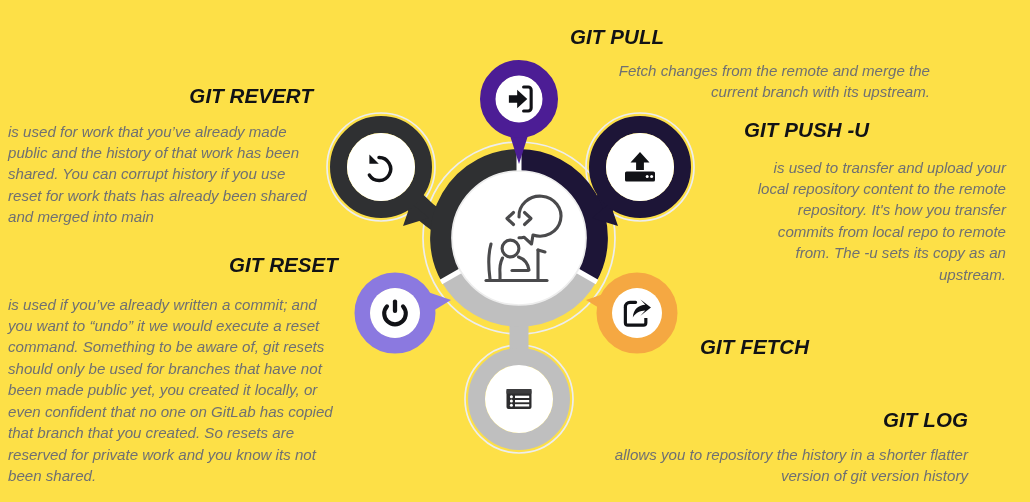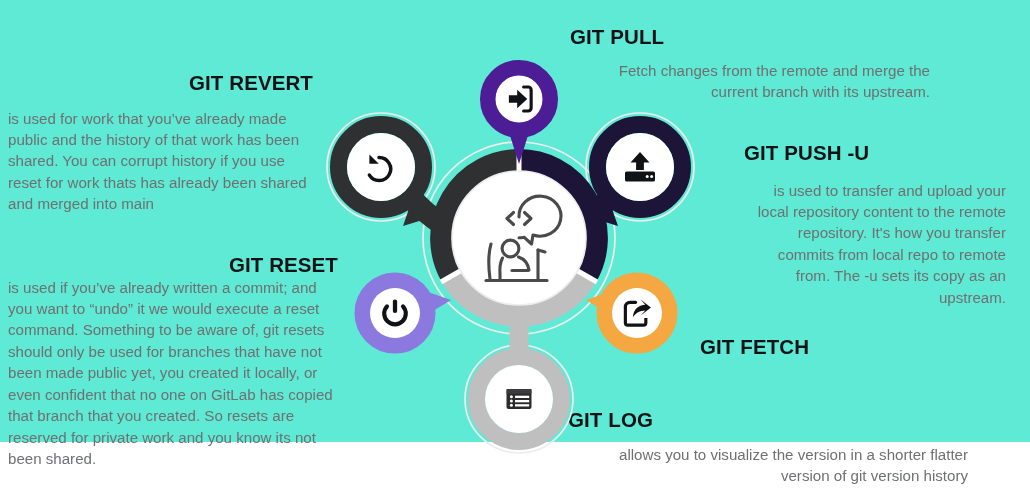--- a/index.html
+++ b/index.html
@@ -1,48 +1,48 @@
 <!DOCTYPE html>
 <html><head>
 <meta charset="utf-8">
 <style>
   html,body{margin:0;padding:0;background:#ffffff;}
   body{width:1030px;height:502px;overflow:hidden;
        font-family:"Liberation Sans",sans-serif;color:#6f7072;}
-  #stage{position:relative;width:1030px;height:442px;background:#5eead4;}
+  #stage{position:relative;width:1030px;height:502px;background:#fde047;font-style:italic;}
 
   .blk{position:absolute;}
   .hd{font-weight:bold;color:#111216;font-size:20.5px;letter-spacing:.1px;
       line-height:1.1;white-space:nowrap;}
   .bd{font-size:15.1px;line-height:1.42;color:#6f7072;}
 
   
   .right-al .hd{text-align:right;}
   .right-al .bd{}
   
   .left-al .hd{text-align:left;}
   .left-al .bd{text-align:right;}
 
   #b-pull   {left:570px; top:26px;  width:360px;}
   #b-pull .hd{margin-bottom:11px;}
 
-  #b-revert {left:8px;   top:72px;  width:305px;}
+  #b-revert {left:8px;   top:85px;  width:305px;}
   #b-revert .hd{margin-bottom:13px;}
 
   #b-push   {left:744px; top:119px; width:262px;}
-  #b-push .hd{margin-bottom:15px;margin-top:23px;}
+  #b-push .hd{margin-bottom:15px;}
 
   #b-reset  {left:8px;   top:254px; width:330px;}
-  #b-reset .hd{margin-bottom:0;}
+  #b-reset .hd{margin-bottom:17px;}
 
   #b-fetch  {left:700px; top:288px; width:312px;margin-top:48px;}
   #b-fetch .hd{margin-bottom:16px;}
 
   #b-log    {left:568px; top:409px; width:400px;}
-  #b-log .hd{margin-bottom:12px;}
+  #b-log .hd{margin-bottom:12px;text-align:right;}
 
   #wheel{position:absolute;left:318px;top:42px;width:400px;height:420px;}
   #wheel svg{display:block;width:400px;height:420px;}
 </style>
 </head>
 <body>
 
 <div id="stage">
 
   <div class="blk left-al" id="b-pull">
@@ -64,21 +64,21 @@
     <div class="hd">GIT RESET</div>
     <div class="bd">is used if you’ve already written a commit; and you want to “undo” it  we would execute a reset command.  Something to be aware of, git resets should only be used for branches that have not been made public yet, you created it locally, or even confident that no one on GitLab has copied that branch that you created.  So resets are reserved for private work and you know its not been shared.</div>
   </div>
 
   <div class="blk left-al" id="b-fetch">
     <div class="hd">GIT FETCH</div>
   </div>
 
   <div class="blk left-al" id="b-log">
     <div class="hd">GIT LOG</div>
-    <div class="bd">allows you to visualize the version in a shorter flatter version of git version history</div>
+    <div class="bd">allows you to repository the history in a shorter flatter version of git version history</div>
   </div>
 
   <div id="wheel">
   <svg viewBox="0 0 400 420" xmlns="http://www.w3.org/2000/svg">
     <defs>
 
       <g id="dev-icon">
         <g fill="none" stroke="#4a4a4c" stroke-width="3.1" stroke-linecap="round" stroke-linejoin="round">
           <path d="M33 25 a21 20 0 1 1 14 18 l-1.5 9 -7.5 -6.8 a21 20 0 0 1 -5 0.6"></path>
           <path d="M27.5 20.5 l-6.5 6 6.5 6"></path>

